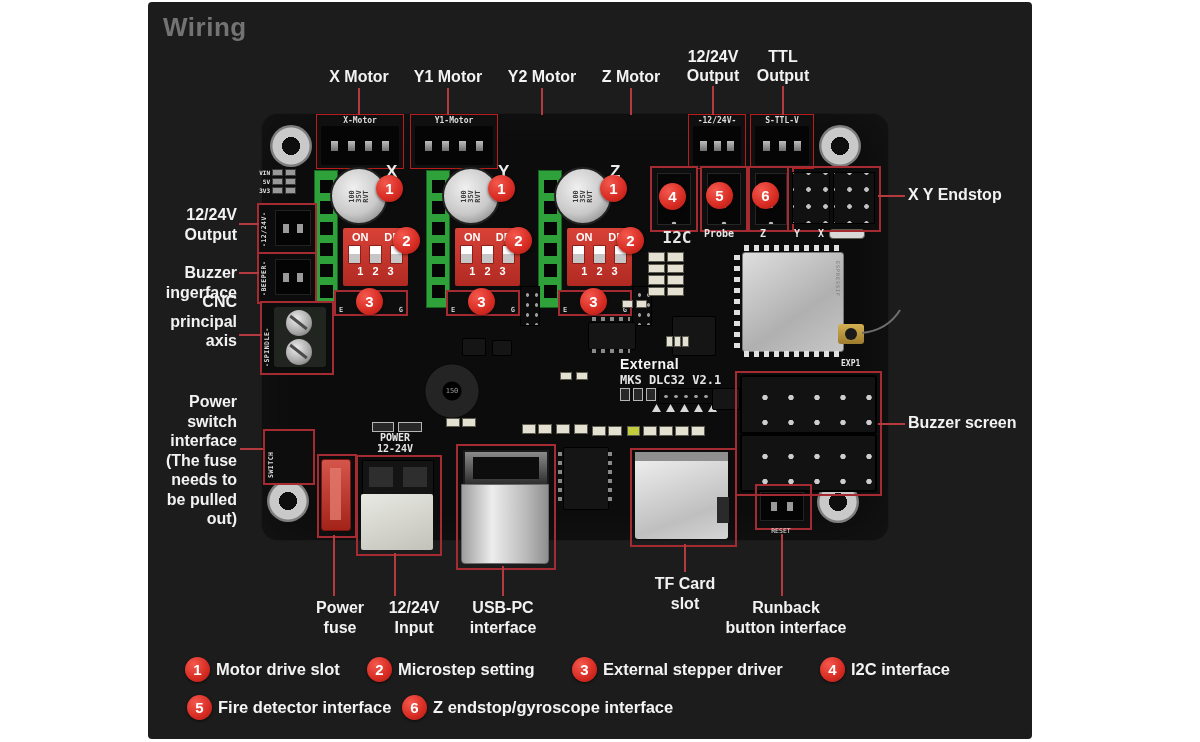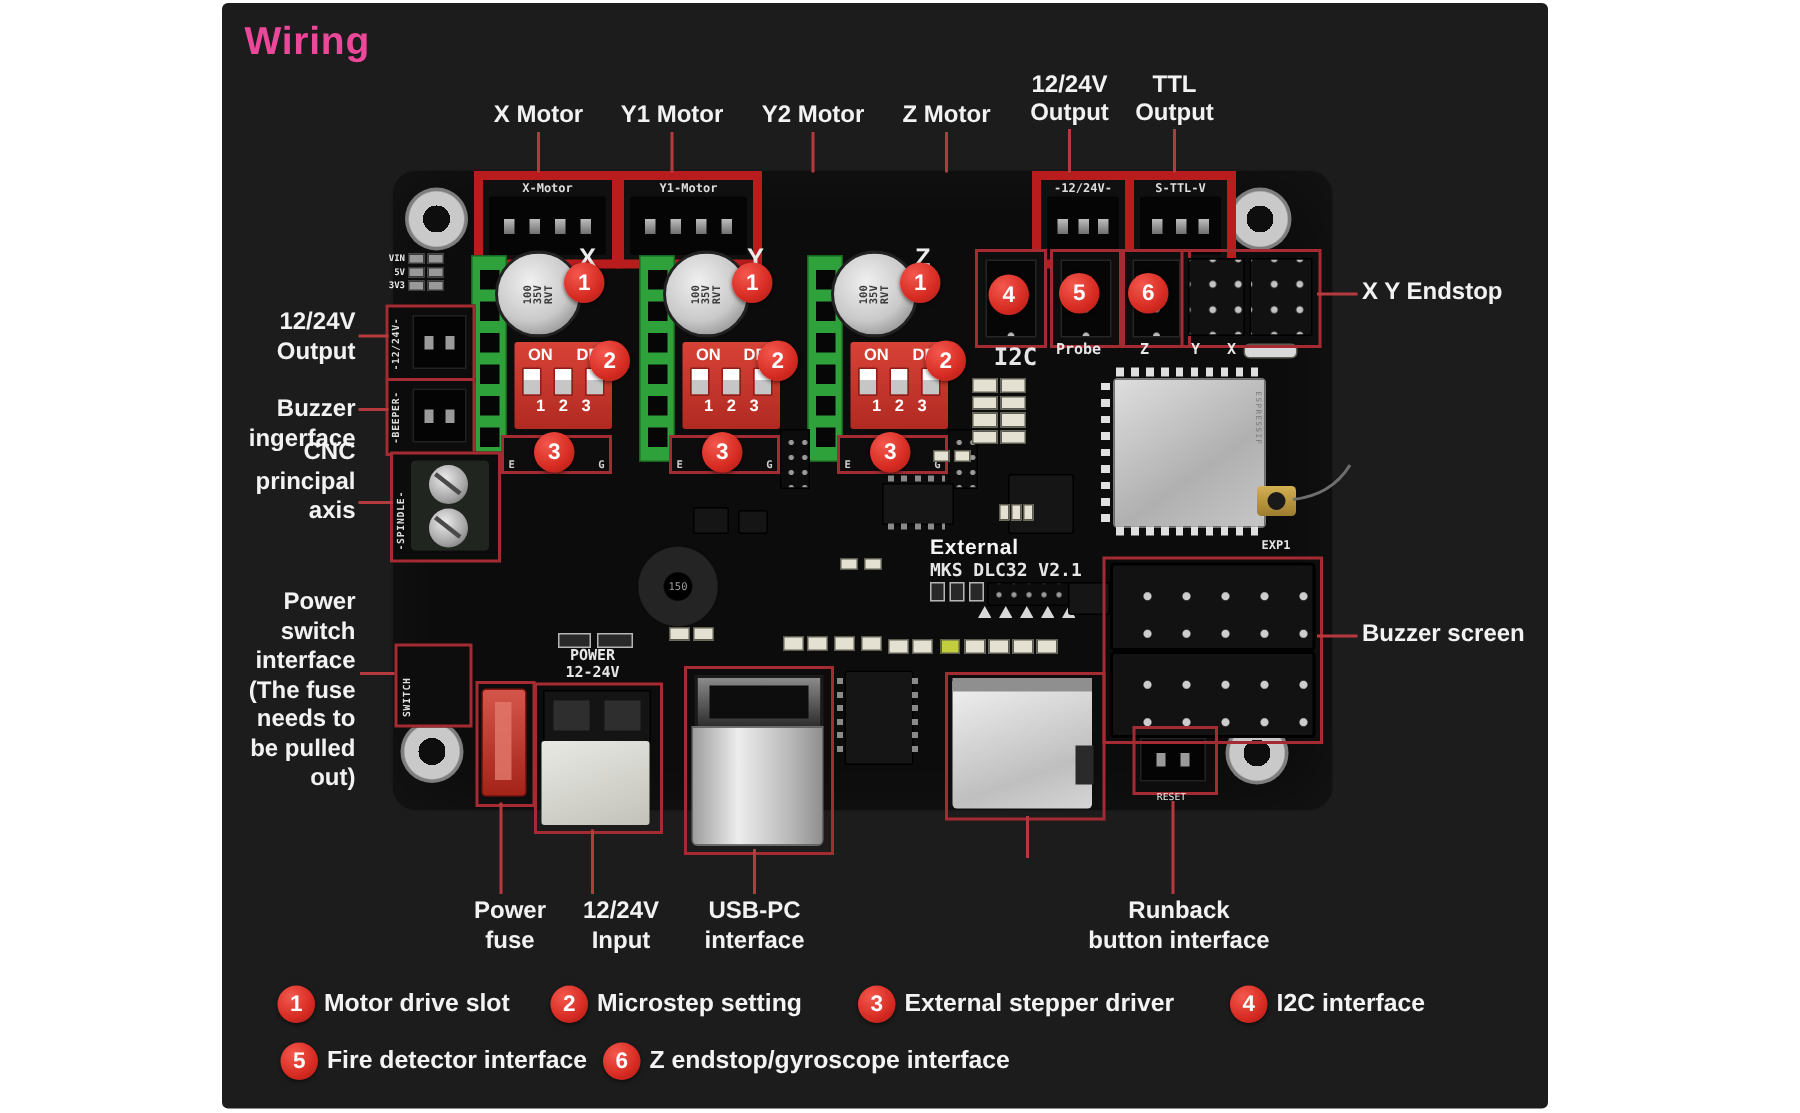--- a/index.html
+++ b/index.html
@@ -1,39 +1,39 @@
 <!DOCTYPE html>
 <html><head>
 <meta charset="utf-8">
 <style>
   html,body{margin:0;padding:0;background:#fff;}
   #canvas{position:relative;width:1200px;height:742px;background:#ffffff;overflow:hidden;
           font-family:"Liberation Sans",sans-serif;}
   .abs{position:absolute;}
   #panel{left:148px;top:2px;width:884px;height:737px;background:#1c1c1d;border-radius:4px;z-index:1;}
-  #title{left:163px;top:12px;font-size:26px;font-weight:bold;color:#ec4899;z-index:6;letter-spacing:.5px;}
+  #title{left:163px;top:12px;font-size:26px;font-weight:bold;color:#737373;z-index:6;letter-spacing:.5px;}
   #pcb{left:262px;top:114px;width:626px;height:426px;background:#0c0c0d;border-radius:16px;z-index:2;
        box-shadow:inset 0 0 60px rgba(255,255,255,.04),0 0 0 1px #191919;}
   
   .hole{width:42px;height:42px;border-radius:50%;z-index:3;
         background:radial-gradient(circle,#0e0e0e 0 9px,#c9c9c9 9px 18px,#7e7e7e 19px);}
   .rbx{border:2px solid #a42b31;z-index:4;}
   .lv{width:2px;background:#b53a3e;z-index:4;}
   .lh{height:2px;background:#b53a3e;z-index:4;}
   .badge{width:27px;height:27px;border-radius:50%;color:#fff;font-weight:bold;font-size:15px;
          display:flex;align-items:center;justify-content:center;z-index:5;
          background:radial-gradient(circle at 35% 30%,#f4584d,#d62b22 60%,#a81b14);
          box-shadow:0 1px 3px rgba(0,0,0,.6);}
   .lbl{color:#f2f2f2;font-weight:600;font-size:16px;white-space:pre-line;z-index:6;}
   .tlab{width:110px;text-align:center;line-height:19px;}
   .llab{width:90px;text-align:right;line-height:19.5px;}
   .blab{width:110px;text-align:center;line-height:20px;}
   .silk{font-family:"DejaVu Sans Mono",monospace;color:#e6e6e6;z-index:4;}
   
-  .tcon{top:114px;height:53px;border:6px solid #b91c1c;background:#101011;z-index:3;
+  .tcon{top:114px;height:53px;border:1px solid #b91c1c;background:#101011;z-index:3;
         display:flex;flex-direction:column;}
   .tcon .tsilk{font-family:"DejaVu Sans Mono",monospace;font-size:8px;font-weight:bold;color:#ddd;
         text-align:center;padding-top:1px;white-space:nowrap;}
   .tcon .tbody{flex:1;margin:1px 4px 3px;background:#050505;border-radius:2px;
         display:flex;align-items:center;justify-content:space-evenly;}
   .tcon .pin{width:7px;height:10px;background:linear-gradient(#bdbdbd,#6f6f6f);}
   
   .drv{top:160px;width:108px;height:158px;z-index:3;}
   .gstrip{left:0;top:10px;width:24px;height:138px;background:#2fa13b;border:1px solid #17651f;
           display:flex;flex-direction:column;align-items:center;gap:8px;padding-top:9px;box-sizing:border-box;}
@@ -495,20 +495,22 @@
 
   <div class="abs lbl" style="left:908px;top:186px">X Y Endstop</div>
   <div class="abs lbl" style="left:908px;top:414px">Buzzer screen</div>
 
   <div class="abs lbl blab" style="left:285px;top:598px">Power
 fuse</div>
   <div class="abs lbl blab" style="left:359px;top:598px">12/24V
 Input</div>
   <div class="abs lbl blab" style="left:448px;top:598px">USB-PC
 interface</div>
+  <div class="abs lbl blab" style="left:630px;top:574px">TF Card
+slot</div>
   <div class="abs lbl blab" style="left:700px;top:598px;width:172px">Runback
 button interface</div>
 
   <div class="abs lgitem" style="left:185px;top:657px">
     <span class="badge lgc">1</span>
     <span class="lgtext">Motor drive slot</span>
   </div>
   <div class="abs lgitem" style="left:367px;top:657px">
     <span class="badge lgc">2</span>
     <span class="lgtext">Microstep setting</span>

